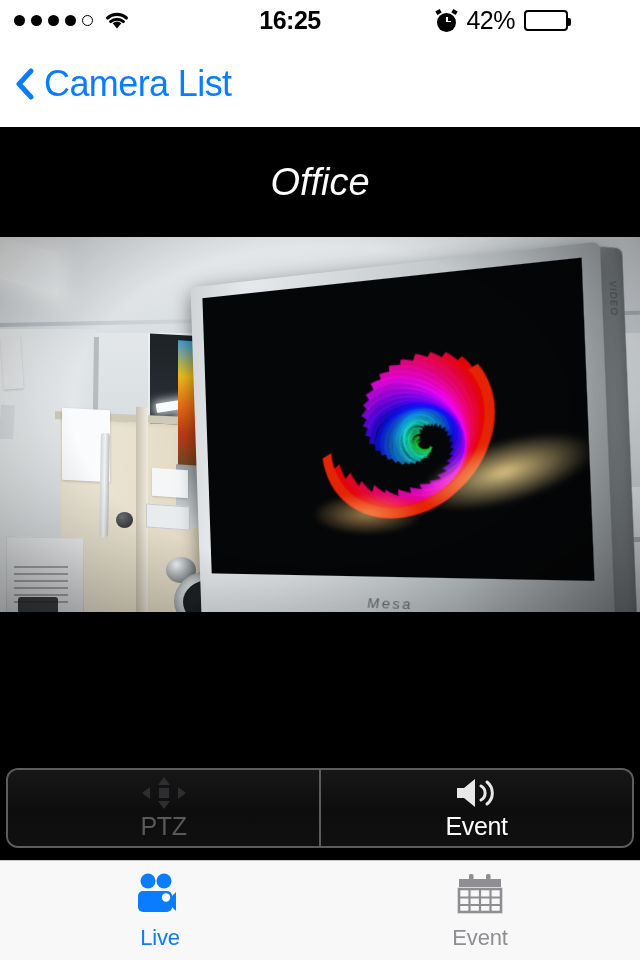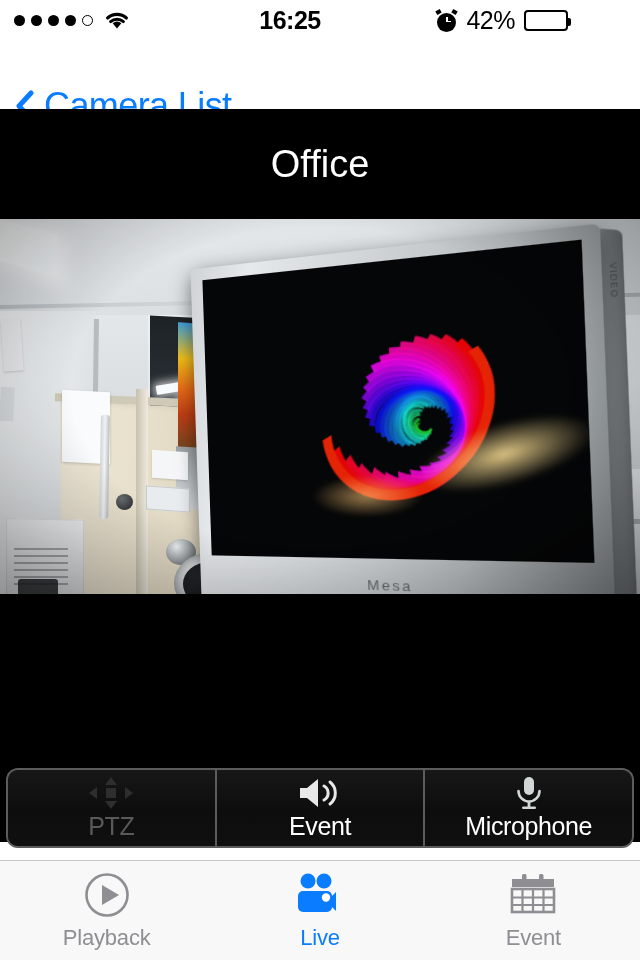--- a/index.html
+++ b/index.html
@@ -61,38 +61,38 @@
   .batt .fill { height:100%; background:#000; border-radius:1px; }
   .batt .nub {
     position:absolute; right:-5px; top:6px; width:3px; height:8px;
     background:#000; border-radius:0 2px 2px 0;
   }
 
   
   #nav-bar {
     position:absolute; left:0; top:40px; width:640px; height:87px;
     background:#ffffff;
-    display:flex; align-items:flex-end;
+    display:flex; align-items:center;
   }
   #back-button {
     display:flex; align-items:center; gap:10px;
     margin-left:16px; cursor:pointer; background:none; border:none;
   }
   .chevron-back {
     width:18px; height:32px; position:relative; flex:0 0 auto;
   }
   #back-label {
     font-size:36px; color:#0a7cff; letter-spacing:-0.6px;
     font-family:"Liberation Sans", sans-serif;
   }
 
   
   #video-stage {
-    position:absolute; left:0; top:109px; width:640px; height:733px;
-    background:#000; overflow:hidden;
+    position:absolute; left:0; top:127px; width:640px; height:733px;
+    background:#000; overflow:hidden;font-style:italic;
   }
   #camera-title {
     position:absolute; left:0; top:0; width:640px; height:110px;
     display:flex; align-items:center; justify-content:center;
     color:#ffffff; font-size:38px; letter-spacing:0px; font-weight:300;
   }
 
   
   #video-frame {
     position:absolute; left:0; top:110px; width:640px; height:375px;
@@ -525,44 +525,24 @@
       <svg width="48" height="34" viewBox="0 0 48 34">
         <path d="M4 12 h7 L22 3 v28 L11 22 H4 Z" fill="#e8e8e8"></path>
         <path d="M28 10 a8 8 0 0 1 0 14" stroke="#e8e8e8" stroke-width="3" fill="none" stroke-linecap="round"></path>
         <path d="M34 6 a14 14 0 0 1 0 22" stroke="#e8e8e8" stroke-width="3" fill="none" stroke-linecap="round"></path>
       </svg>
     </span>
     <span class="ctrl-label">Event</span>
   </div>
 
 
-  <div class="ctrl-btn">
-    <span class="ctrl-icon">
-      <svg width="30" height="34" viewBox="0 0 30 34">
-        <rect x="10" y="1" width="10" height="18" rx="5" fill="#d3d6d7"></rect>
-        <path d="M4.5 15 a10.5 10.5 0 0 0 21 0" stroke="#d3d6d7" stroke-width="2.6" fill="none" stroke-linecap="round"></path>
-        <rect x="13.6" y="25" width="2.8" height="6" fill="#d3d6d7"></rect>
-        <rect x="8" y="30.5" width="14" height="2.6" rx="1.3" fill="#d3d6d7"></rect>
-      </svg>
-    </span>
-    <span class="ctrl-label">Microphone</span>
-  </div>
 </div>
 
 <div id="tab-bar">
 
-  <div class="tab-item">
-    <span class="tab-icon">
-      <svg width="46" height="46" viewBox="0 0 46 46">
-        <circle cx="23" cy="23" r="20.5" fill="none" stroke="#8e8e93" stroke-width="2.6"></circle>
-        <polygon points="18,13 35,23 18,33" fill="#8e8e93"></polygon>
-      </svg>
-    </span>
-    <span class="tab-label">Playback</span>
-  </div>
 
   <div class="tab-item active">
     <span class="tab-icon">
       <svg width="54" height="46" viewBox="0 0 54 46">
         <circle cx="15" cy="9" r="7.5" fill="#0a7cff"></circle>
         <circle cx="31" cy="9" r="7.5" fill="#0a7cff"></circle>
         <rect x="5" y="19" width="34" height="21" rx="5" fill="#0a7cff"></rect>
         <circle cx="33" cy="25.5" r="4.2" fill="#ffffff"></circle>
         <path d="M43 20 v19 l-5 -5 v-9 Z" fill="#0a7cff"></path>
       </svg>

